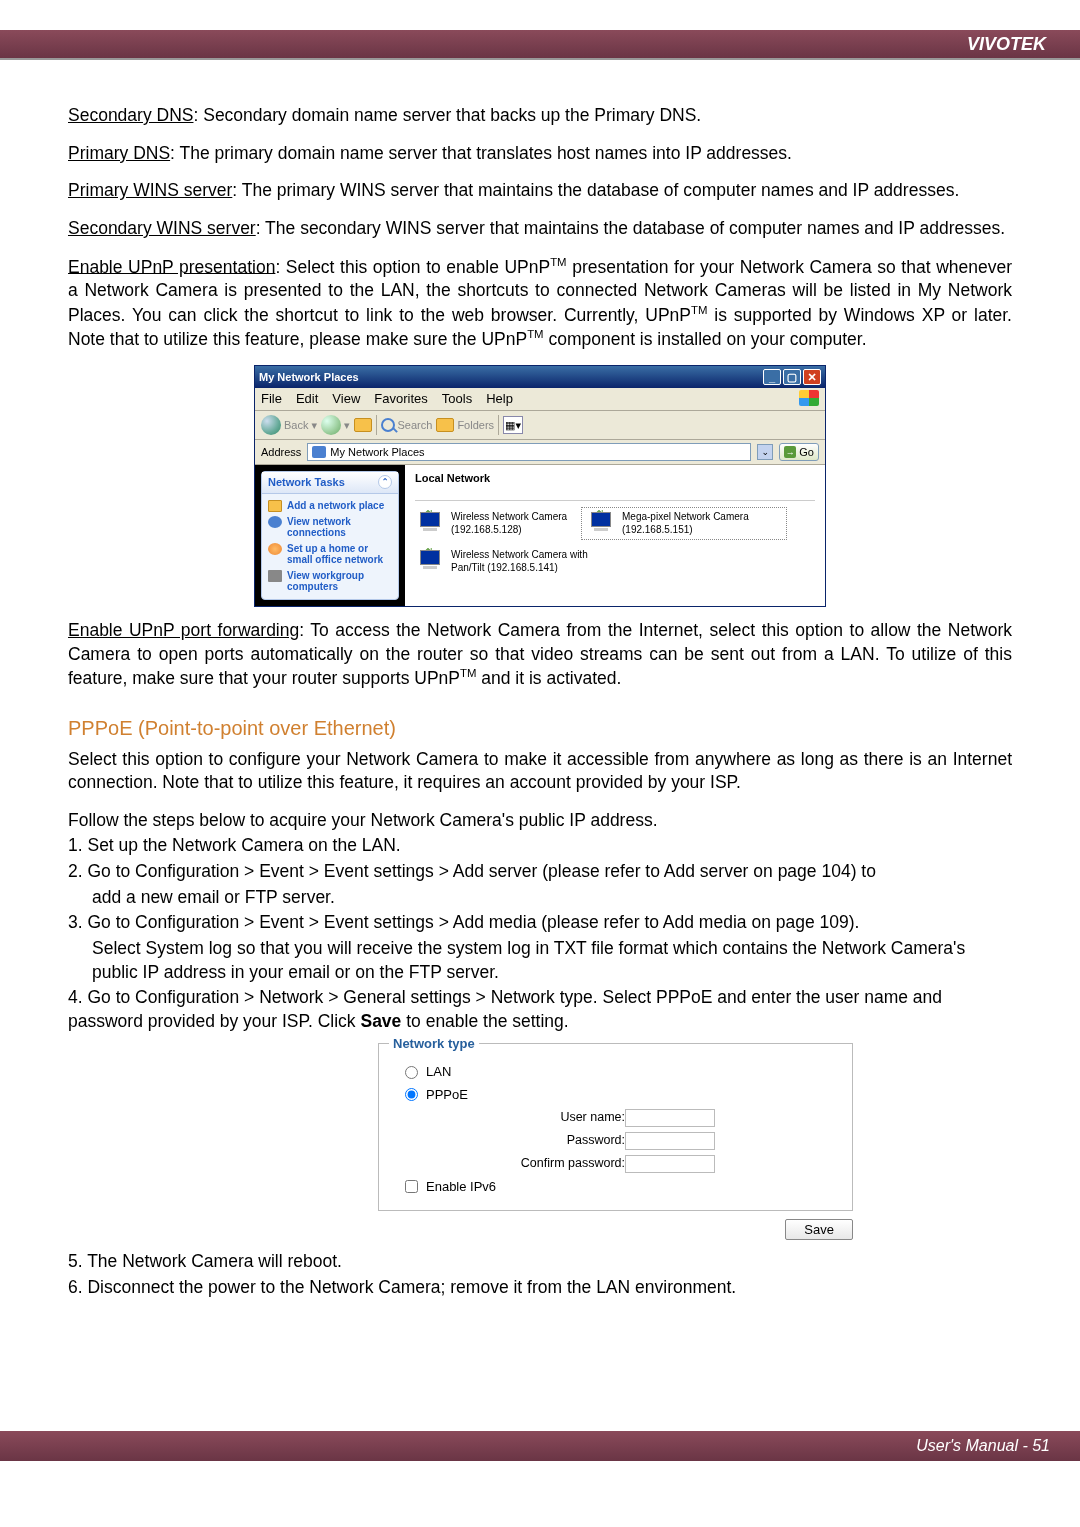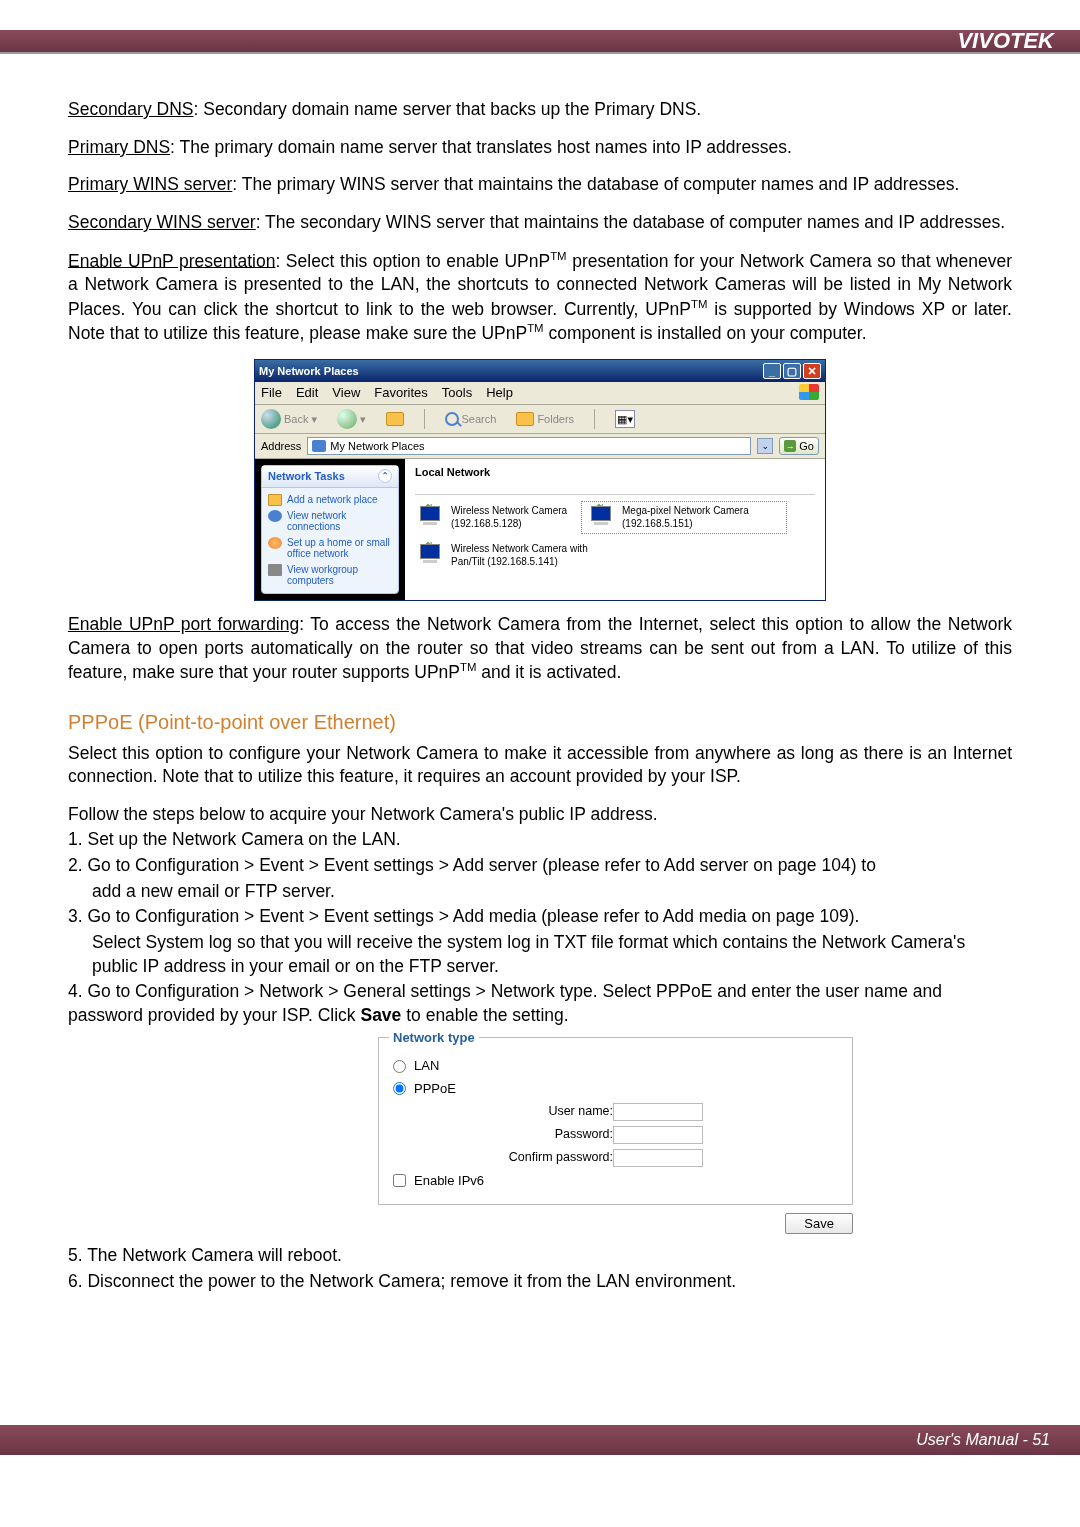--- a/index.html
+++ b/index.html
@@ -4,90 +4,90 @@
 <style>
   * { box-sizing: border-box; margin: 0; padding: 0; }
   body {
     font-family: Arial, Helvetica, sans-serif;
     background: #fff;
     width: 1080px;
     margin: 0 auto;
     color: #000;
   }
   .header-bar {
-    height: 52px;
+    height: 58px;
     background: linear-gradient(#8a4a5a, #6a3545);
     color: #fff;
     font-style: italic;
     font-weight: bold;
-    font-size: 22px;
+    font-size: 18px;
     display: flex;
     align-items: center;
     justify-content: flex-end;
-    padding-right: 26px;
+    padding-right: 34px;
     border-top: 30px solid #fff;
   }
   .rule { height: 2px; background: #999; margin-bottom: 24px; }
   .content { padding: 20px 68px 30px 68px; font-size: 17.5px; line-height: 1.35; }
   .para { margin-bottom: 14px; text-align: justify; }
   .u { text-decoration: underline; }
   .section-title { color: #d08030; font-size: 20px; margin-top: 24px; margin-bottom: 6px; }
   .steps p { margin-bottom: 2px; }
   .indent { margin-left: 24px; }
   sup.tm { font-size: 0.65em; vertical-align: super; }
 
   
   .xpwin { width: 572px; margin: 8px auto 12px auto; border: 1px solid #0a246a; background: #ece9d8; font-size: 11px; }
   .xp-title { height: 22px; background: linear-gradient(#3a6ea5,#0a246a); color: #fff; display:flex; align-items:center; justify-content:space-between; padding:0 4px; font-weight:bold; }
   .xp-title .ctrls { display:flex; gap:2px; }
   .xp-title .ctrl { width:18px; height:16px; border:1px solid #fff; border-radius:2px; display:flex; align-items:center; justify-content:center; font-weight:bold; font-size:11px; }
   .ctrl.min{background:#3a6ea5;} .ctrl.max{background:#3a6ea5;} .ctrl.close{background:#d04020;}
   .xp-menu { background:#ece9d8; border-bottom:1px solid #aca899; padding:2px 6px; display:flex; gap:14px; }
   .xp-menu span{font-size:13px;}
-  .xp-toolbar{background:#ece9d8; border-bottom:1px solid #aca899; padding:4px 6px; display:flex; align-items:center; gap:20px;}
+  .xp-toolbar{background:#ece9d8; border-bottom:1px solid #aca899; padding:4px 6px; display:flex; align-items:center; gap:4px;}
   .tbtn{display:inline-flex;align-items:center;gap:3px;color:#888;}
   .circ{width:20px;height:20px;border-radius:50%;display:inline-block;}
   .circ.back{background:radial-gradient(circle at 30% 30%,#cde,#6a9 60%,#386);} 
   .circ.fwd{background:radial-gradient(circle at 30% 30%,#dfe,#9c9 60%,#6a6);} 
   .yfolder{width:18px;height:14px;background:#f7c14a;border:1px solid #c79020;border-radius:2px;display:inline-block;}
   .gfolder{width:18px;height:14px;background:#f7c14a;border:1px solid #c79020;border-radius:2px;display:inline-block;position:relative;}
   .gmag{width:14px;height:14px;border:2px solid #4a80d0;border-radius:50%;display:inline-block;position:relative;}
   .gmag:after{content:"";position:absolute;width:6px;height:2px;background:#4a80d0;right:-5px;bottom:-1px;transform:rotate(45deg);}
   .viewsq{width:20px;height:18px;border:1px solid #88a;display:inline-flex;align-items:center;justify-content:center;background:#fff;}
   .xp-addr{background:#ece9d8;border-bottom:1px solid #aca899;padding:3px 6px;display:flex;align-items:center;gap:6px;}
   .addrbox{flex:1;background:#fff;border:1px solid #7f9db9;height:18px;display:flex;align-items:center;padding:0 4px;}
   .dropbtn{width:16px;height:16px;background:#c3d3ef;border:1px solid #7f9db9;display:flex;align-items:center;justify-content:center;font-size:9px;}
   .gobtn{display:flex;align-items:center;gap:3px;border:1px solid #7f9db9;border-radius:3px;padding:0 4px;height:18px;background:linear-gradient(#fff,#dfe7c8);}
   .goarrow{width:12px;height:12px;border-radius:2px;background:#5a9a3a;display:flex;align-items:center;justify-content:center;color:#fff;font-size:9px;}
   .xp-body{display:flex;background:#fff;min-height:120px;}
   .xp-side{width:150px;background:#000000;padding:6px;}
   .taskbox{background:#eef4fc;border:1px solid #b4c8e8;border-radius:4px;}
   .taskhdr{background:linear-gradient(#fff,#dde7f7);padding:3px 6px;display:flex;justify-content:space-between;color:#215dc6;font-weight:bold;font-size:11px;border-bottom:1px solid #b4c8e8;}
   .taskhdr .chev{width:14px;height:14px;border:1px solid #b4c8e8;border-radius:50%;background:#fff;display:flex;align-items:center;justify-content:center;font-size:8px;}
-  .tasklist{padding:4px 6px;}
+  .tasklist{padding:4px 6px;font-weight:bold;}
   .taskitem{display:flex;align-items:flex-start;gap:5px;color:#215dc6;font-size:10px;padding:2px 0;line-height:1.15;}
   .ticon{width:14px;height:12px;flex-shrink:0;display:inline-block;}
   .ti1{background:#f7c14a;border:1px solid #c79020;border-radius:1px;}
   .ti2{background:#4a80d0;border-radius:50%;}
   .ti3{background:radial-gradient(circle,#fb6,#e83);border-radius:50%;}
   .ti4{background:#888;border-radius:1px;}
   .xp-main{flex:1;padding:6px 10px;}
   .lnhdr{font-size:11px;font-weight:bold;border-bottom:1px solid #ccc;padding-bottom:14px;margin-bottom:6px;}
   .netitems{display:flex;flex-wrap:wrap;gap:8px 10px;}
   .netitem{display:flex;align-items:center;gap:6px;font-size:10px;}
   .netitem.sel{border:1px dotted #888;padding:2px 4px;}
   .camicon{width:30px;height:22px;position:relative;display:inline-block;}
   .camicon .mon{width:20px;height:15px;background:#0030a0;border:1px solid #888;position:absolute;left:5px;top:0;}
   .camicon .base{width:14px;height:3px;background:#ccc;position:absolute;left:8px;top:16px;}
   .camicon .arrow{position:absolute;left:10px;top:-5px;font-size:11px;color:#5a9a3a;}
   .winflag{width:20px;height:16px;display:inline-block;background:conic-gradient(#e33 0 25%,#3a3 0 50%,#39e 0 75%,#fc3 0);border-radius:2px;}
 
   
   .ntwrap{width:475px;margin:10px 0 10px 310px;}
-  .ntbox{border:1px solid #bbb;position:relative;padding:14px 14px 10px 14px;font-size:13px;}
+  .ntbox{border:1px solid #bbb;position:relative;padding:14px 14px 10px 26px;font-size:13px;}
   .ntlegend{position:absolute;top:-9px;left:10px;background:#fff;padding:0 4px;color:#265f9c;font-weight:bold;font-size:13px;}
   .ntrow{display:flex;align-items:center;gap:8px;margin:5px 0;}
   .ntindent{margin-left:30px;display:flex;align-items:center;justify-content:flex-end;width:280px;font-size:12.5px;margin-top:5px;margin-bottom:5px;}
   .ntinput{width:90px;height:18px;border:1px solid #bbb;background:#fff;}
   .savebtn{float:right;margin-top:8px;border:1px solid #888;background:linear-gradient(#fff,#e8e8e8);padding:2px 18px;font-size:13px;border-radius:2px;}
 
   .footer{background:linear-gradient(#8a4a5a,#6a3545);color:#fff;font-style:italic;font-size:16px;text-align:right;padding:6px 30px;margin-top:100px;}
 </style>
 </head>
 <body>

